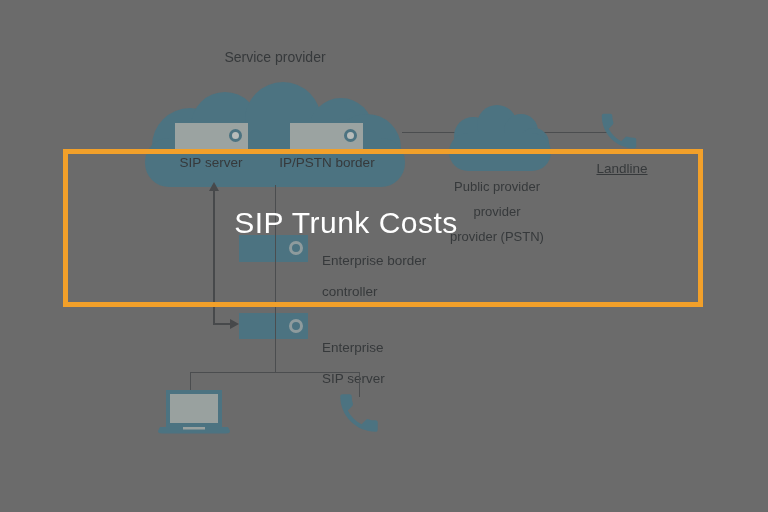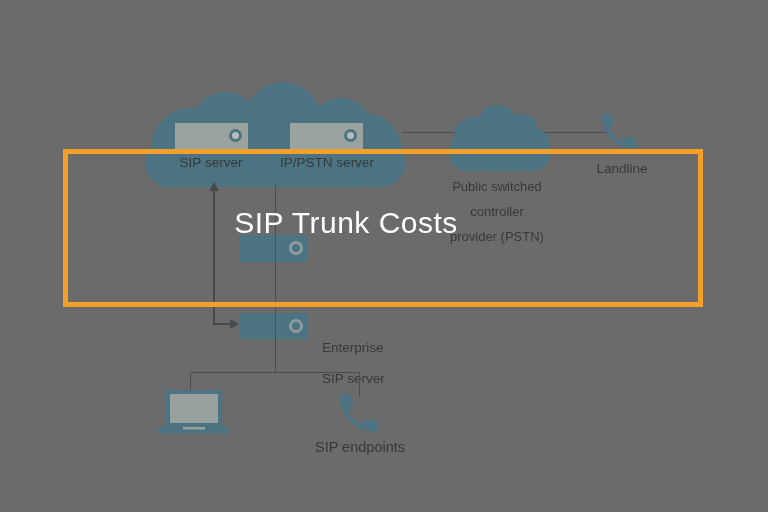--- a/index.html
+++ b/index.html
@@ -50,20 +50,21 @@
   }
   svg{display:block;}
 </style>
 </head>
 <body>
 
 <div id="stage">
 
   <div class="line" style="left:402px;top:132px;width:208px;height:1px;"></div>
 
+  <div class="lbl center" style="left:200px;top:50px;width:150px;font-size:14px;">Service provider</div>
 
   <div class="abs" style="left:145px;top:80px;">
     <svg width="260" height="107" viewBox="0 0 260 107">
       <g fill="#4C7381">
         <circle cx="45" cy="66" r="38"></circle>
         <circle cx="80" cy="46" r="34"></circle>
         <circle cx="138" cy="40" r="38"></circle>
         <circle cx="196" cy="50" r="32"></circle>
         <circle cx="222" cy="68" r="34"></circle>
         <rect x="0" y="58" width="260" height="49" rx="24"></rect>
@@ -83,37 +84,41 @@
     </svg>
   </div>
 
   <div class="node-box light" style="left:175px;top:123px;width:73px;height:27px;"></div>
   <div class="port-circle" style="left:229px;top:129px;"></div>
 
   <div class="node-box light" style="left:290px;top:123px;width:73px;height:27px;"></div>
   <div class="port-circle" style="left:344px;top:129px;"></div>
 
   <div class="lbl center" style="left:151px;top:155px;width:120px;">SIP server</div>
-  <div class="lbl center" style="left:267px;top:155px;width:120px;">IP/PSTN server</div>
+  <div class="lbl center" style="left:267px;top:155px;width:120px;">IP/PSTN border</div>
 
   <div class="lbl center" style="left:435px;top:168px;width:124px;font-size:13px;line-height:12.5px;">
-    <span>Public switched</span><br>
-    <span>controller</span><br>
+    <span>Public provider</span><br>
+    <span>provider</span><br>
     <span>provider (PSTN)</span>
   </div>
 
   <div class="abs" style="left:596px;top:108px;">
     <svg width="46" height="46" viewBox="0 0 24 24">
       <path fill="#4C7381" d="M6.62 10.79c1.44 2.83 3.76 5.14 6.59 6.59l2.2-2.2c.27-.27.67-.36 1.02-.24 1.12.37 2.33.57 3.57.57.55 0 1 .45 1 1V20c0 .55-.45 1-1 1-9.39 0-17-7.61-17-17 0-.55.45-1 1-1h3.5c.55 0 1 .45 1 1 0 1.25.2 2.45.57 3.57.11.35.03.74-.25 1.02l-2.2 2.2z"></path>
     </svg>
   </div>
-  <div class="lbl center" style="left:582px;top:161px;width:80px;">Landline</div>
+  <div class="lbl center" style="left:582px;top:161px;width:80px;text-decoration:underline;">Landline</div>
 
   <div class="node-box" style="left:239px;top:235px;width:69px;height:27px;"></div>
   <div class="port-circle dark" style="left:289px;top:241px;"></div>
+  <div class="lbl" style="left:322px;top:237px;line-height:15.5px;">
+    <span>Enterprise border</span><br>
+    <span>controller</span>
+  </div>
 
   <div class="node-box" style="left:239px;top:313px;width:69px;height:26px;"></div>
   <div class="port-circle dark" style="left:289px;top:319px;"></div>
   <div class="lbl" style="left:322px;top:324px;line-height:15.5px;">
     <span>Enterprise</span><br>
     <span>SIP server</span>
   </div>
 
   <div class="line" style="left:275px;top:185px;width:1px;height:188px;"></div>
 
@@ -132,18 +137,17 @@
       <path d="M2,37 L70,37 L72,41 Q72,43.5 68,43.5 L4,43.5 Q0,43.5 0,41 Z" fill="#4C7381"></path>
       <rect x="25" y="37" width="22" height="2.5" fill="#99A19F"></rect>
     </svg>
   </div>
 
   <div class="abs" style="left:334px;top:388px;">
     <svg width="50" height="50" viewBox="0 0 24 24">
       <path fill="#4C7381" d="M6.62 10.79c1.44 2.83 3.76 5.14 6.59 6.59l2.2-2.2c.27-.27.67-.36 1.02-.24 1.12.37 2.33.57 3.57.57.55 0 1 .45 1 1V20c0 .55-.45 1-1 1-9.39 0-17-7.61-17-17 0-.55.45-1 1-1h3.5c.55 0 1 .45 1 1 0 1.25.2 2.45.57 3.57.11.35.03.74-.25 1.02l-2.2 2.2z"></path>
     </svg>
   </div>
-  <div class="lbl center" style="left:297px;top:440px;width:126px;font-size:14.5px;">SIP endpoints</div>
 
   <div id="overlay-rect"></div>
   <div id="overlay-title">SIP Trunk Costs</div>
 
 </div>
 
 </body></html>

